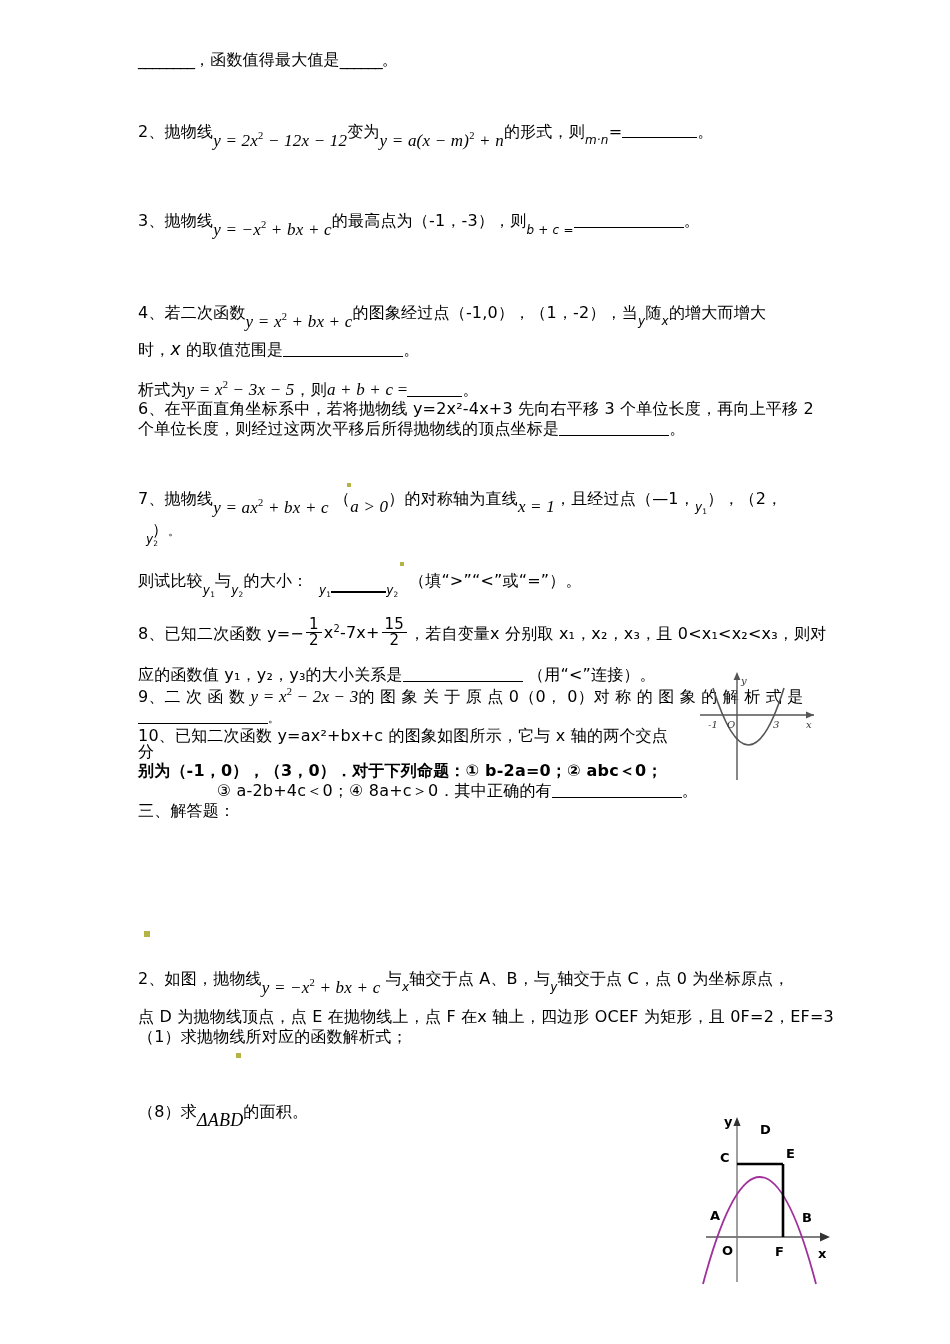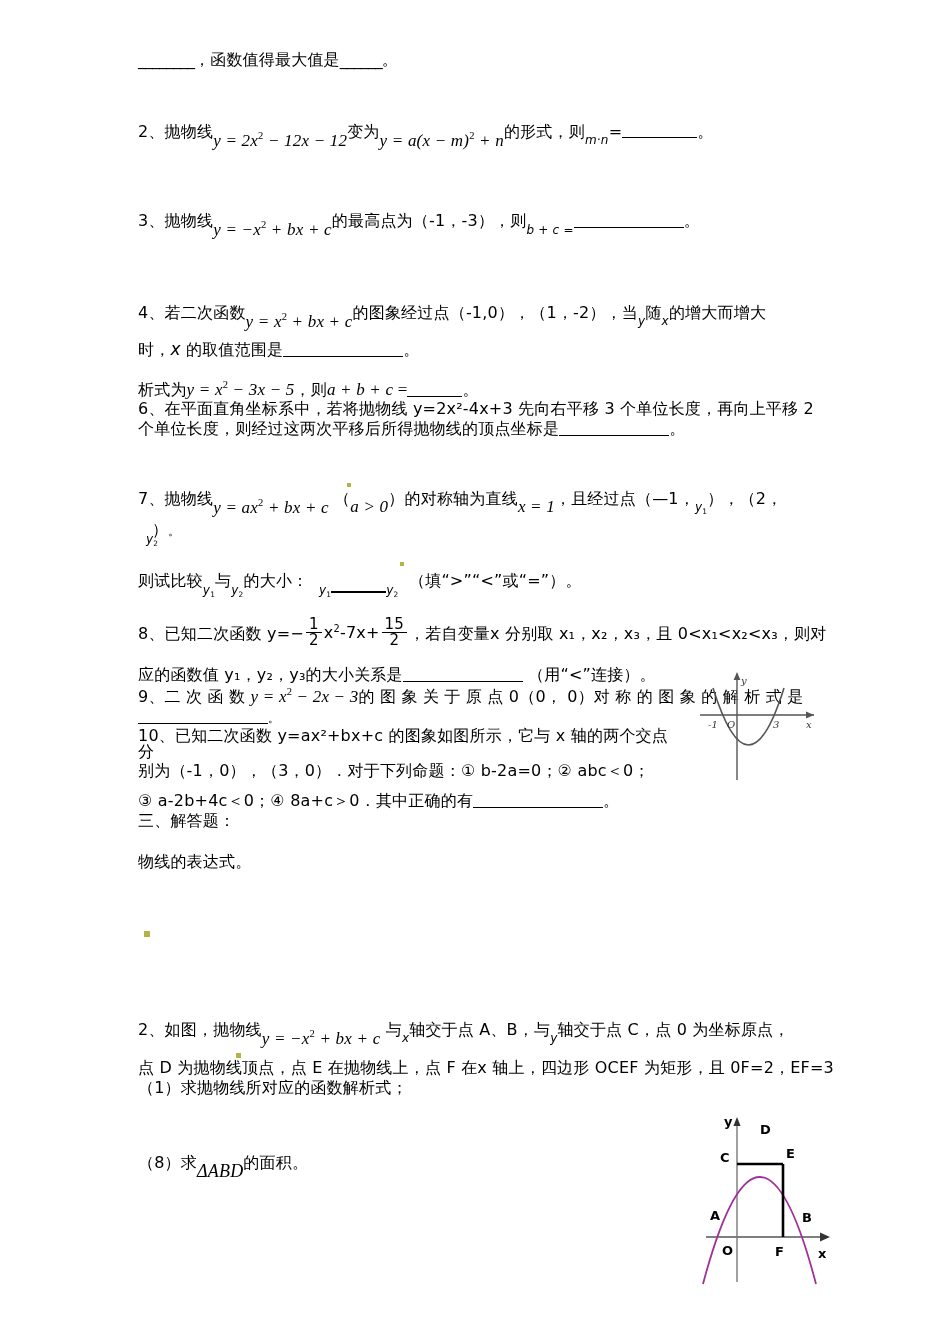--- a/index.html
+++ b/index.html
@@ -101,34 +101,31 @@
     <div class="q line zh" style="margin-top:2px;">
       <span>9、</span><span>二 次 函 数</span>&nbsp;<span class="m"><span class="mi">y</span> = <span class="mi">x</span><sup class="e">2</sup> − 2<span class="mi">x</span> − 3</span><span>的 图 象 关 于 原 点 0（0， 0）对 称 的 图 象 的 解 析 式 是</span>
     </div>
     <div class="q line zh" style="margin-top:2px;">
       <span class="blank b130"></span><span style="font-size:11px;">。</span>
     </div>
 
     <div class="q line zh" style="margin-top:2px;width:530px;">
       <span>10、</span><span>已知二次函数 y=ax²+bx+c 的图象如图所示，它与 x 轴的两个交点分</span>
     </div>
-    <div class="q line zh" style="margin-top:2px;width:530px;">
+    <div class="q line zh" style="margin-top:2px;width:530px;font-weight:bold;">
       <span>别为（-1，0），（3，0）．对于下列命题：① b-2a=0；② abc＜0；</span>
     </div>
-    <div class="q line zh" style="margin-top:12px;width:560px;">
+    <div class="q line zh" style="margin-top:2px;width:560px;text-align:right;">
       <span>③ a-2b+4c＜0；④ 8a+c＞0．其中正确的有</span><span class="blank b130"></span><span>。</span>
     </div>
 
     <div class="q line zh" style="margin-top:3px;">
       <span>三、解答题：</span>
     </div>
 
-    <div class="q line zh" style="margin-top:24px;">
-      <span>物线的表达式。</span>
-    </div>
 
     <div class="q line zh" style="margin-top:100px;">
       <span>2、</span><span>如图，抛物线</span><span class="m low2">
         <span class="mi">y</span> = −<span class="mi">x</span><sup class="e">2</sup> + <span class="mi">bx</span> + <span class="mi">c</span></span>&nbsp;<span>与</span><span class="lowsub">x</span><span>轴交于点 A、B，与</span><span class="lowsub">y</span><span>轴交于点 C，点 0 为坐标原点，</span>
     </div>
     <div class="q line zh" style="margin-top:22px;">
       <span>点 D 为抛物线顶点，点 E 在抛物线上，点 F 在x 轴上，四边形 OCEF 为矩形，且 0F=2，EF=3</span>
     </div>
     <div class="q line zh" style="margin-top:3px;">
       <span>（1）求抛物线所对应的函数解析式；</span>

